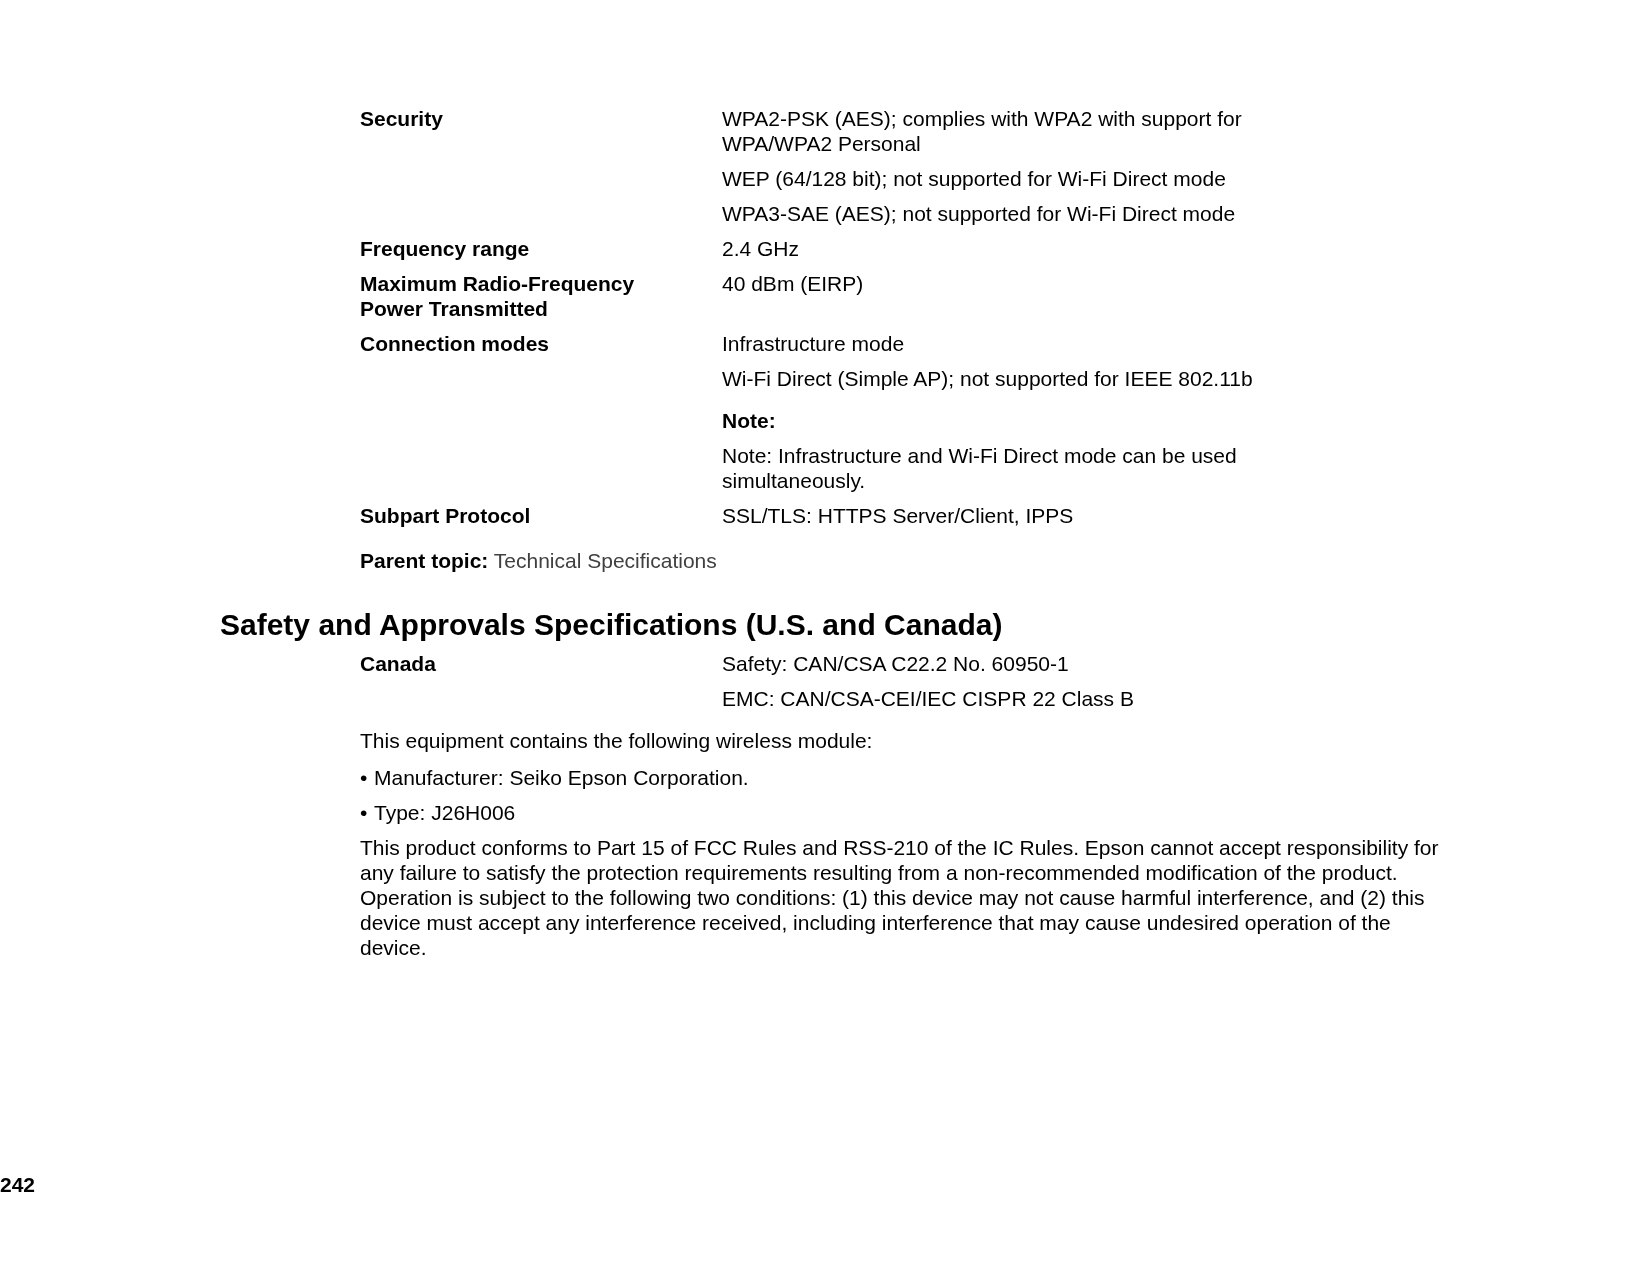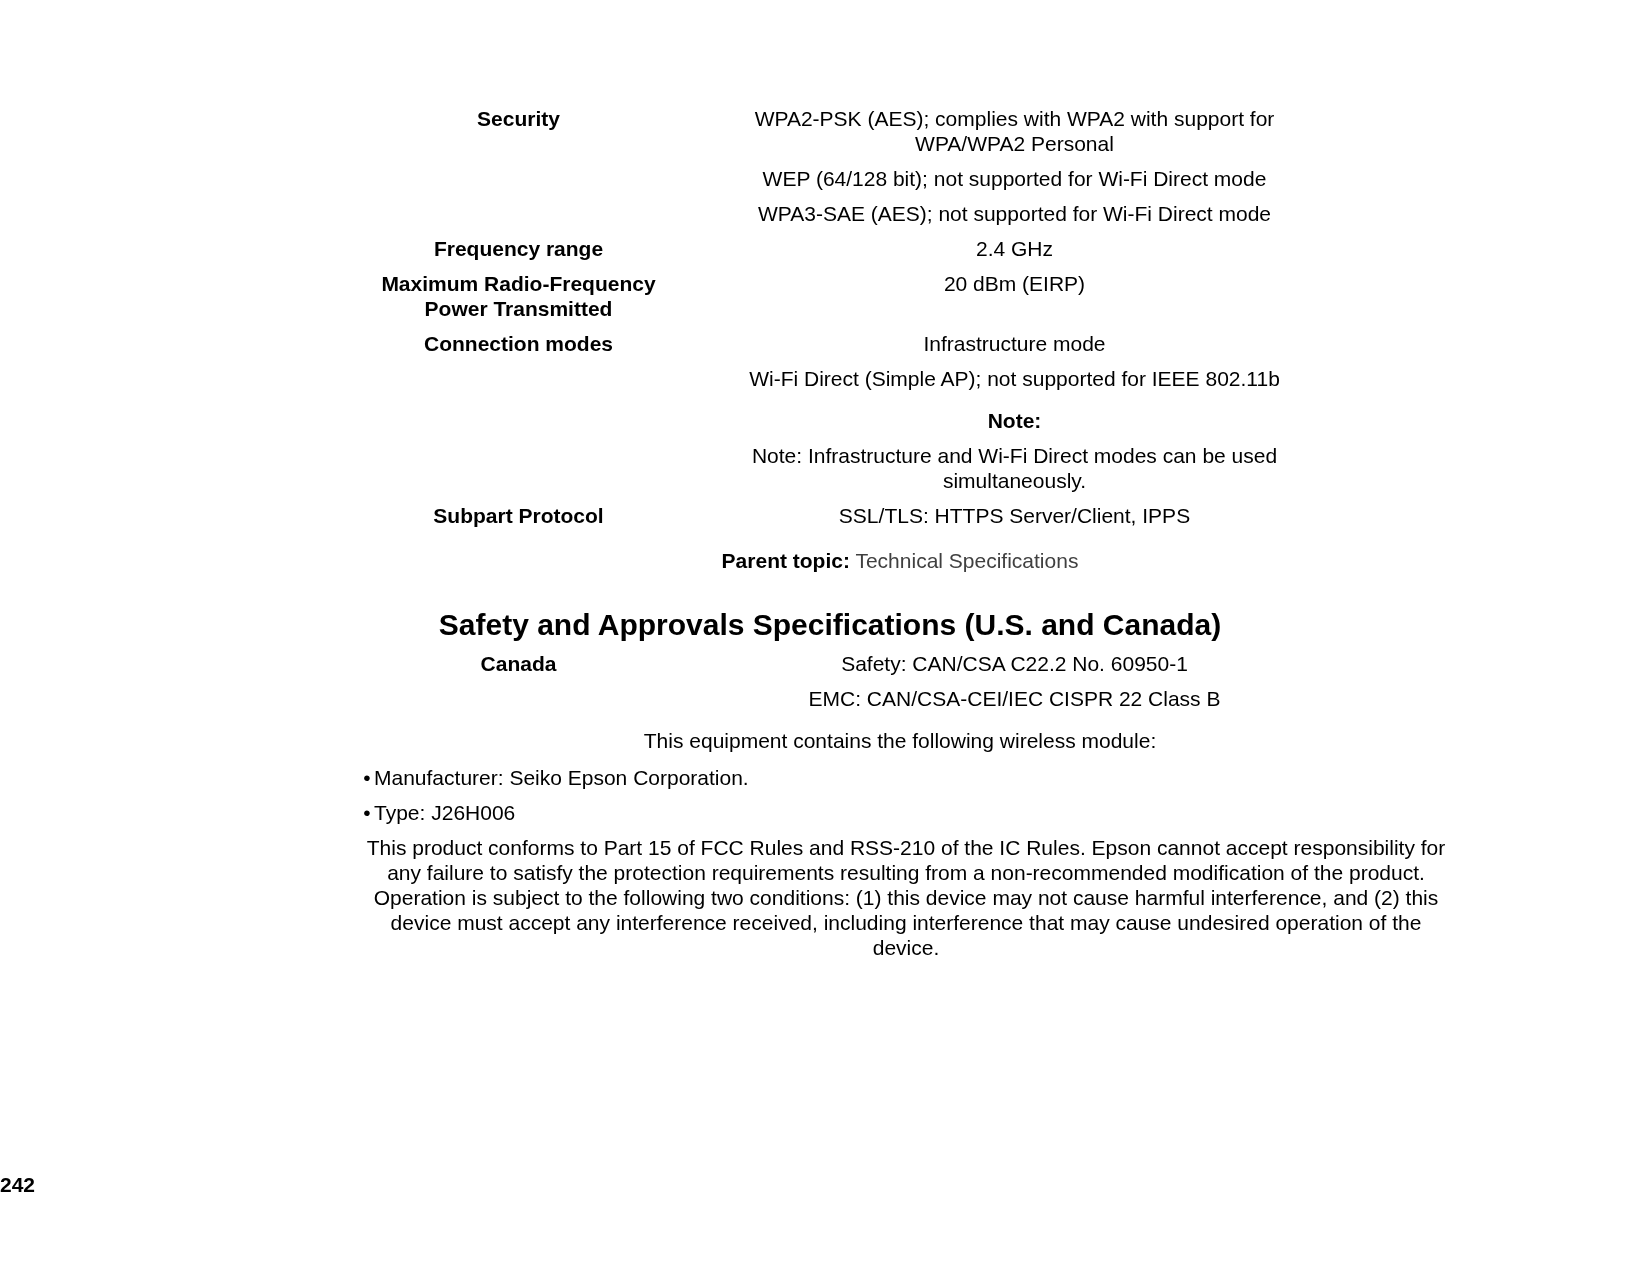--- a/index.html
+++ b/index.html
@@ -15,21 +15,20 @@
     font-size: 21px;
     line-height: 25px;
     color: #000000;
     overflow: hidden;
   }
   .content {
     position: absolute;
     left: 360px;
     top: 106px;
     width: 1080px;
-    text-align: center;
   }
   .spec-table { }
   .spec-row {
     display: flex;
     margin-bottom: 10px;
   }
   .spec-label {
     flex: 0 0 362px;
     width: 362px;
     box-sizing: border-box;
@@ -82,21 +81,21 @@
   }
   .bullet-item {
     display: flex;
     margin: 0 0 10px 0;
   }
   .bullet-glyph {
     flex: 0 0 14px;
     width: 14px;
   }
   .fcc-paragraph {
-    margin: 6px;
+    margin: 0;
     width: 1080px;
   }
   .page-footer {
     position: absolute;
     left: 0;
     right: 0;
     top: 1172px;
     font-weight: bold;
   }
 </style>
@@ -119,37 +118,37 @@
     <div class="spec-row">
       <div class="spec-label">Frequency range</div>
       <div class="spec-value">
         <p>2.4 GHz</p>
       </div>
     </div>
 
     <div class="spec-row">
       <div class="spec-label">Maximum Radio-Frequency Power Transmitted</div>
       <div class="spec-value">
-        <p>20 dBm (EIRP)</p>
+        <p>40 dBm (EIRP)</p>
       </div>
     </div>
 
     <div class="spec-row">
       <div class="spec-label">Connection modes</div>
       <div class="spec-value">
         <p>Infrastructure mode</p>
         <p>Wi-Fi Direct (Simple AP); not supported for IEEE 802.11b</p>
       </div>
     </div>
 
     <div class="spec-row note-row">
       <div class="spec-label"></div>
       <div class="spec-value">
         <p class="note-title">Note:</p>
-        <p class="note-body">Note: Infrastructure and Wi-Fi Direct modes can be used simultaneously.</p>
+        <p class="note-body">Note: Infrastructure and Wi-Fi Direct mode can be used simultaneously.</p>
       </div>
     </div>
 
     <div class="spec-row">
       <div class="spec-label">Subpart Protocol</div>
       <div class="spec-value">
         <p>SSL/TLS: HTTPS Server/Client, IPPS</p>
       </div>
     </div>
 

